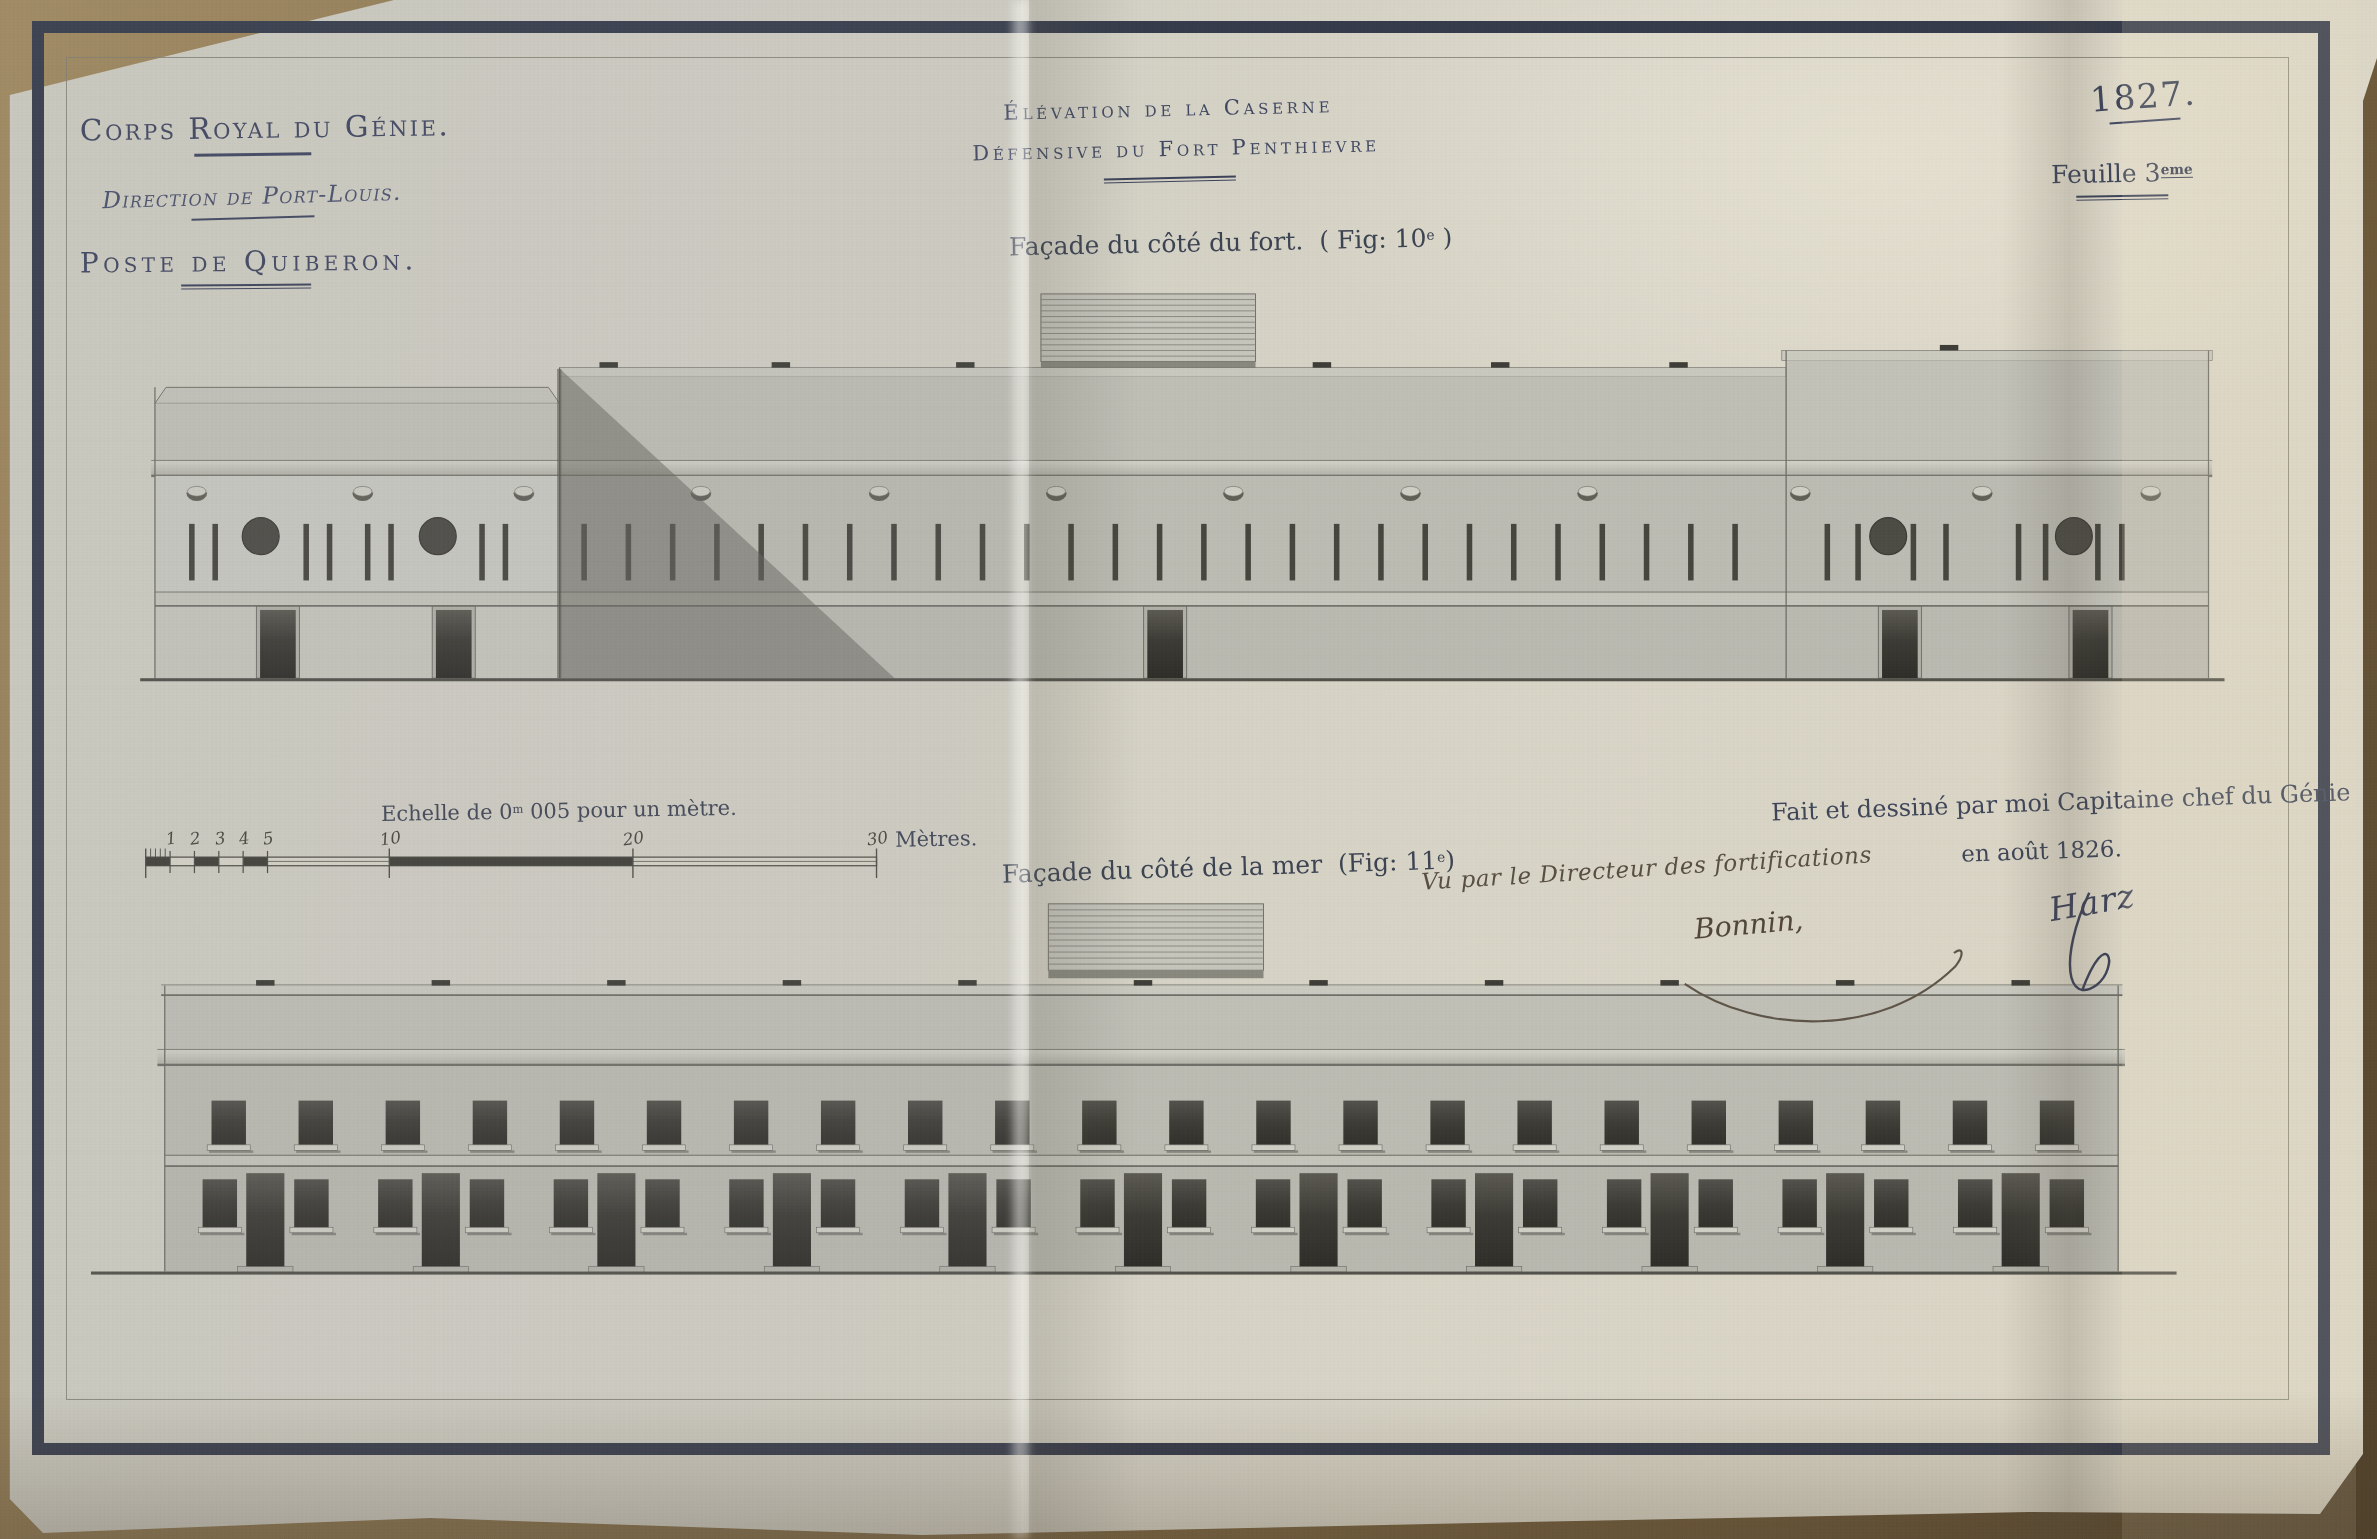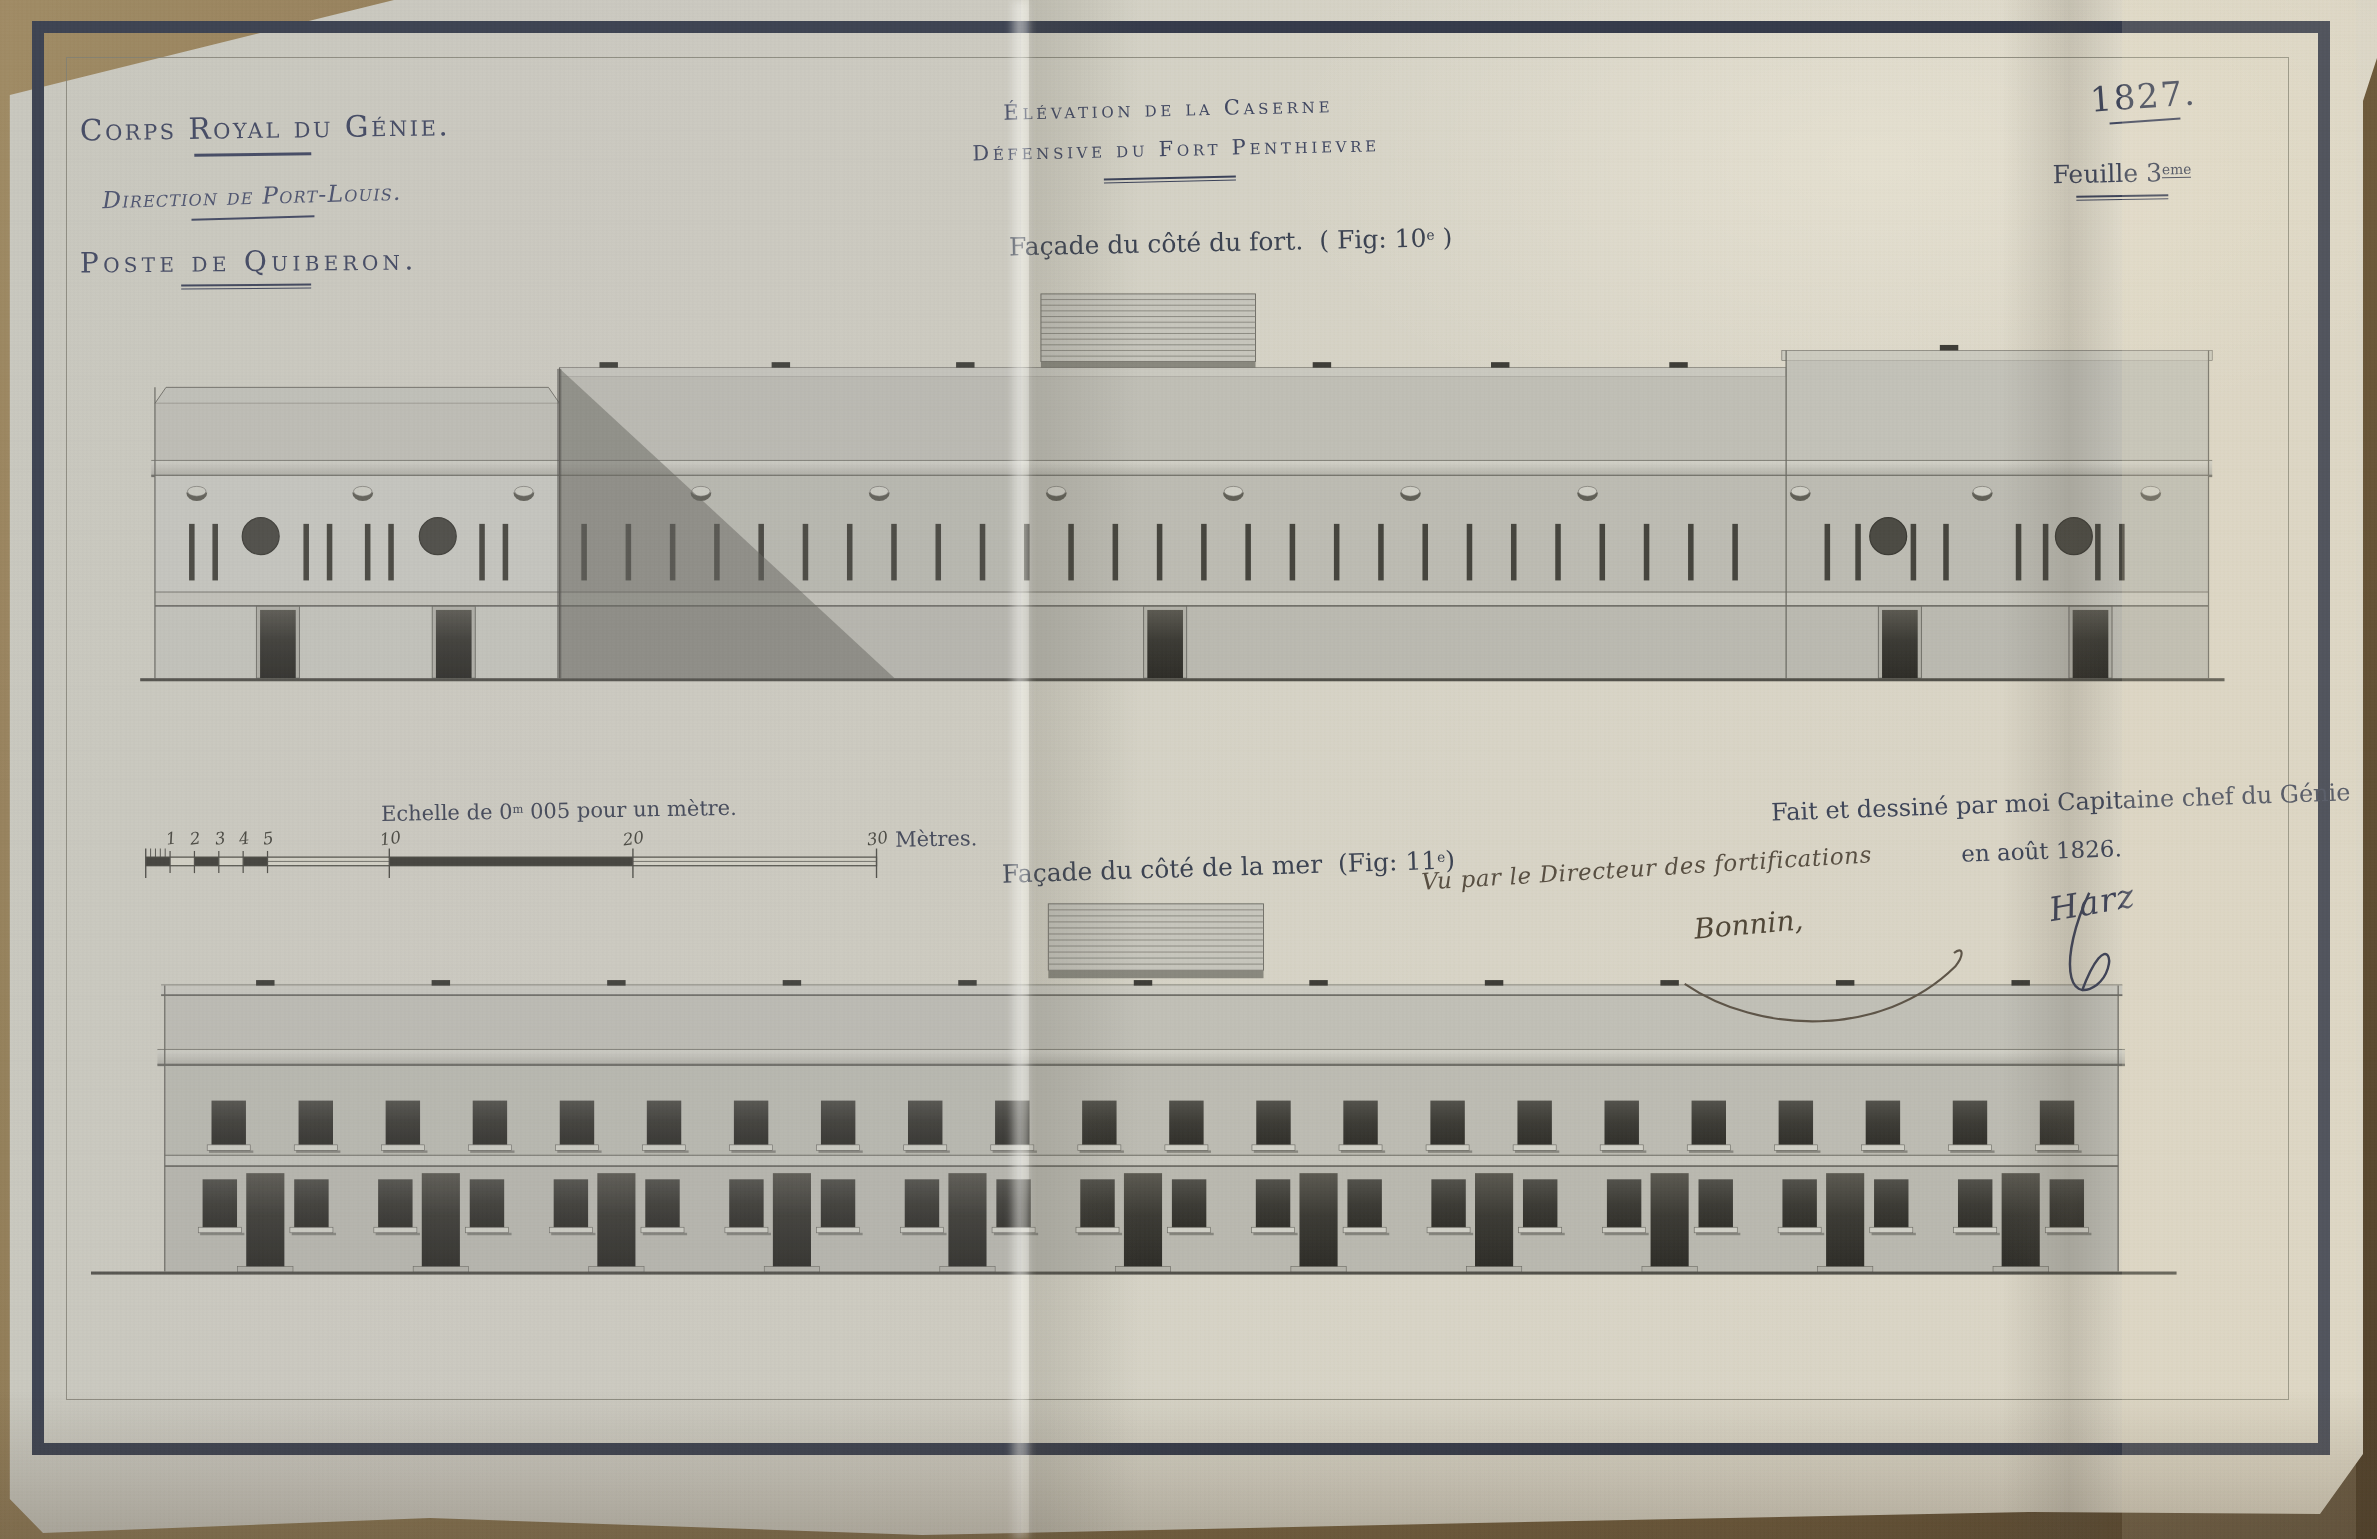--- a/index.html
+++ b/index.html
@@ -31,21 +31,21 @@
   #direction{left:80px;top:183px;width:344px;font-size:23.4px;letter-spacing:1.2px;transform:rotate(-1.6deg);color:#474e6b;}
   #poste{left:80px;top:246px;width:332px;font-size:28px;letter-spacing:4.3px;transform:rotate(-.5deg);}
   #poste .dline{width:130px;}
   
   #title{left:972px;top:97px;width:394px;font-size:21px;letter-spacing:3.7px;transform:rotate(-1.3deg);color:#3f4660;}
   #title .l{display:block;margin-bottom:16px;}
   
   #year{left:2079px;top:77px;width:129px;font-size:34px;letter-spacing:1.8px;transform:rotate(-4deg);color:#3c4358;}
   #year .uline{width:71px;margin-top:3.7px;}
   #feuille{left:2036px;top:160px;width:172px;font-size:25px;transform:rotate(-1deg);color:#3c4358;}
-  #feuille .sup{border-bottom:1.5px solid currentColor;}
+  #feuille .sup{border-bottom:1.5px solid currentColor;font-weight:bold;}
   #feuille .dline{width:92px;}
   
   #fig10{left:1009px;top:229px;width:424px;font-size:25px;transform:rotate(-1.2deg);color:#3a4150;}
   #fig11{left:1002px;top:854px;width:424px;font-size:25px;transform:rotate(-1.8deg);color:#3a4150;}
   
   #scalelabel{left:381px;top:799px;width:344px;font-size:21px;transform:rotate(-1deg);color:#3f4455;}
   .tick{position:absolute;z-index:4;font-size:16.6px;font-style:italic;color:#45443c;transform:rotate(-8deg);}
   #metres{left:895px;top:827px;font-size:21px;color:#3f4455;transform:rotate(-1deg);}
   
   #visa{left:1421px;top:855px;font-size:23px;letter-spacing:0.6px;transform:rotate(-3.5deg);color:#564d40;}

